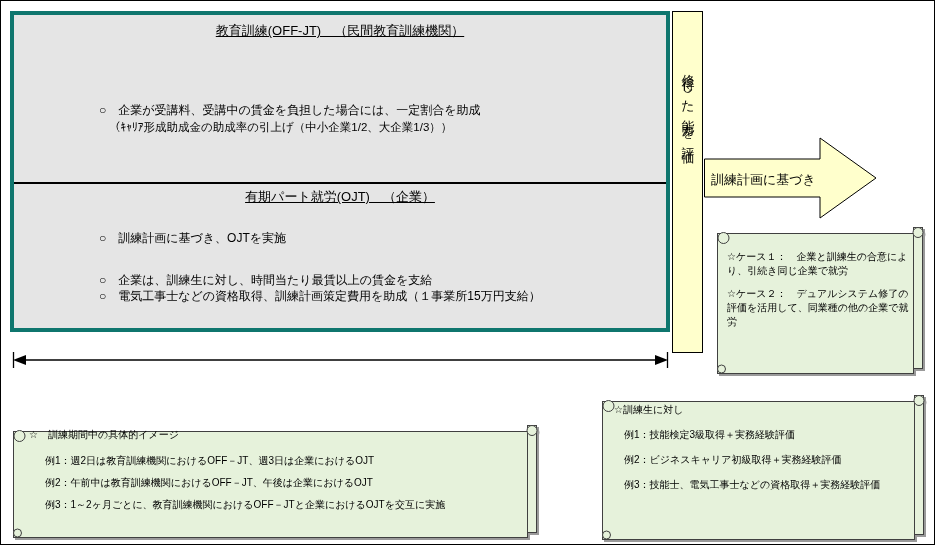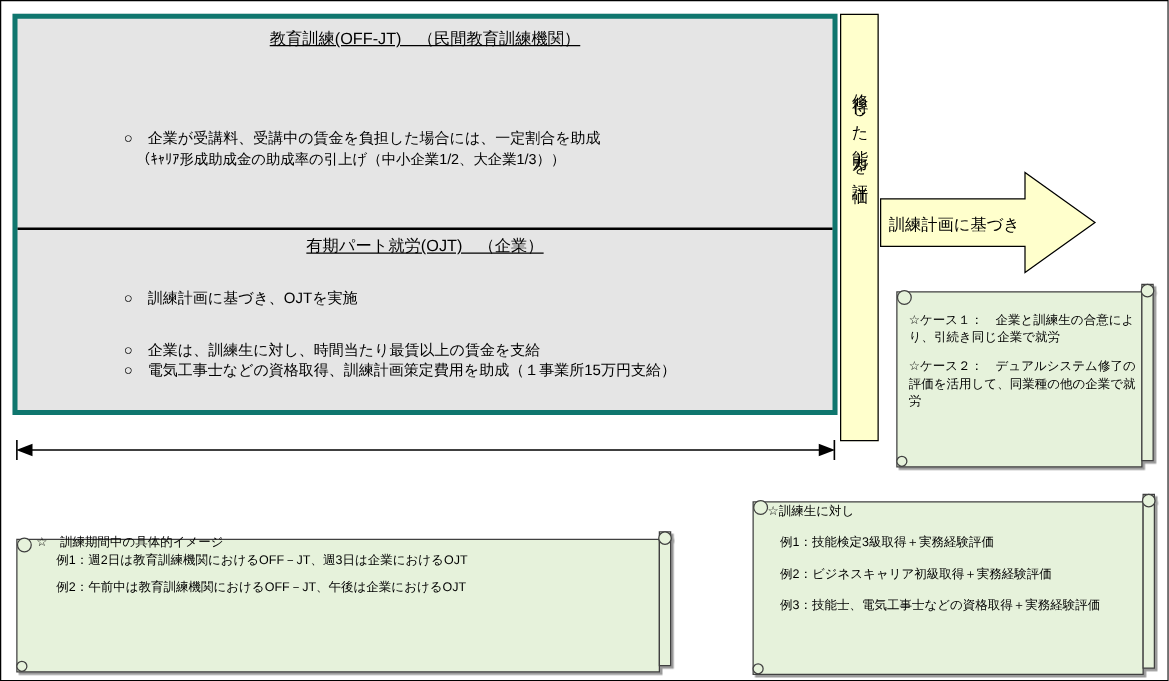--- a/index.html
+++ b/index.html
@@ -67,21 +67,21 @@
   .scroll svg { position:absolute; inset:0; filter:drop-shadow(2px 2px 0 #9a9a9a); }
   .sheet { fill:#E6F2DB; stroke:#404040; stroke-width:1; }
   .scroll-text { position:relative; font-size:10px; line-height:14px; }
 
   .case-scroll { left:712px; top:222px; width:214px; height:152px; }
   .case-scroll .scroll-text { padding:27px 18px 0 14px; }
   .case-line { margin-bottom:9px; }
 
   .schedule-scroll { left:8px; top:420px; width:532px; height:118px; }
   .schedule-scroll .scroll-text { padding:7px 10px 0 20px; }
-  .scroll-title { white-space:nowrap; }
+  .scroll-title { margin-bottom:12px; white-space:nowrap; }
   .example-line { margin-bottom:8px; padding-left:16px; white-space:nowrap; }
 
   .eval-scroll { left:597px; top:390px; width:330px; height:150px; }
   .eval-scroll .scroll-text { padding:12px 8px 0 16px; }
   .eval-scroll .scroll-title { margin-bottom:11px; }
   .eval-scroll .example-line { margin-bottom:11px; padding-left:10px; }
 
   .shape-line { stroke:#000; stroke-width:1.3; }
   .shape-fill { fill:#000; }
   .block-arrow { fill:#FFFFCC; stroke:#000; stroke-width:1; }
@@ -144,20 +144,21 @@
       <rect class="sheet" x="4.5" y="10.5" width="514" height="106"></rect>
       <rect class="sheet" x="518.5" y="4.5" width="9" height="107"></rect>
       <circle class="sheet" cx="523" cy="9.5" r="5"></circle>
       <circle class="sheet" cx="10.5" cy="15" r="5.5"></circle>
       <circle class="sheet" cx="8.5" cy="112" r="4"></circle>
     </svg>
     <div class="scroll-text">
       <div class="scroll-title">☆　訓練期間中の具体的イメージ</div>
       <div class="example-line">例1：週2日は教育訓練機関におけるOFF－JT、週3日は企業におけるOJT</div>
       <div class="example-line">例2：午前中は教育訓練機関におけるOFF－JT、午後は企業におけるOJT</div>
+      <div class="example-line">例3：1～2ヶ月ごとに、教育訓練機関におけるOFF－JTと企業におけるOJTを交互に実施</div>
     </div>
   </div>
 
   <div class="scroll eval-scroll">
     <svg viewBox="0 0 330 150" width="330" height="150">
       <rect class="sheet" x="4.5" y="10.5" width="312" height="138"></rect>
       <rect class="sheet" x="316.5" y="4.5" width="9" height="139"></rect>
       <circle class="sheet" cx="321" cy="9.5" r="5"></circle>
       <circle class="sheet" cx="10.5" cy="15" r="5.5"></circle>
       <circle class="sheet" cx="8.5" cy="144" r="4"></circle>

